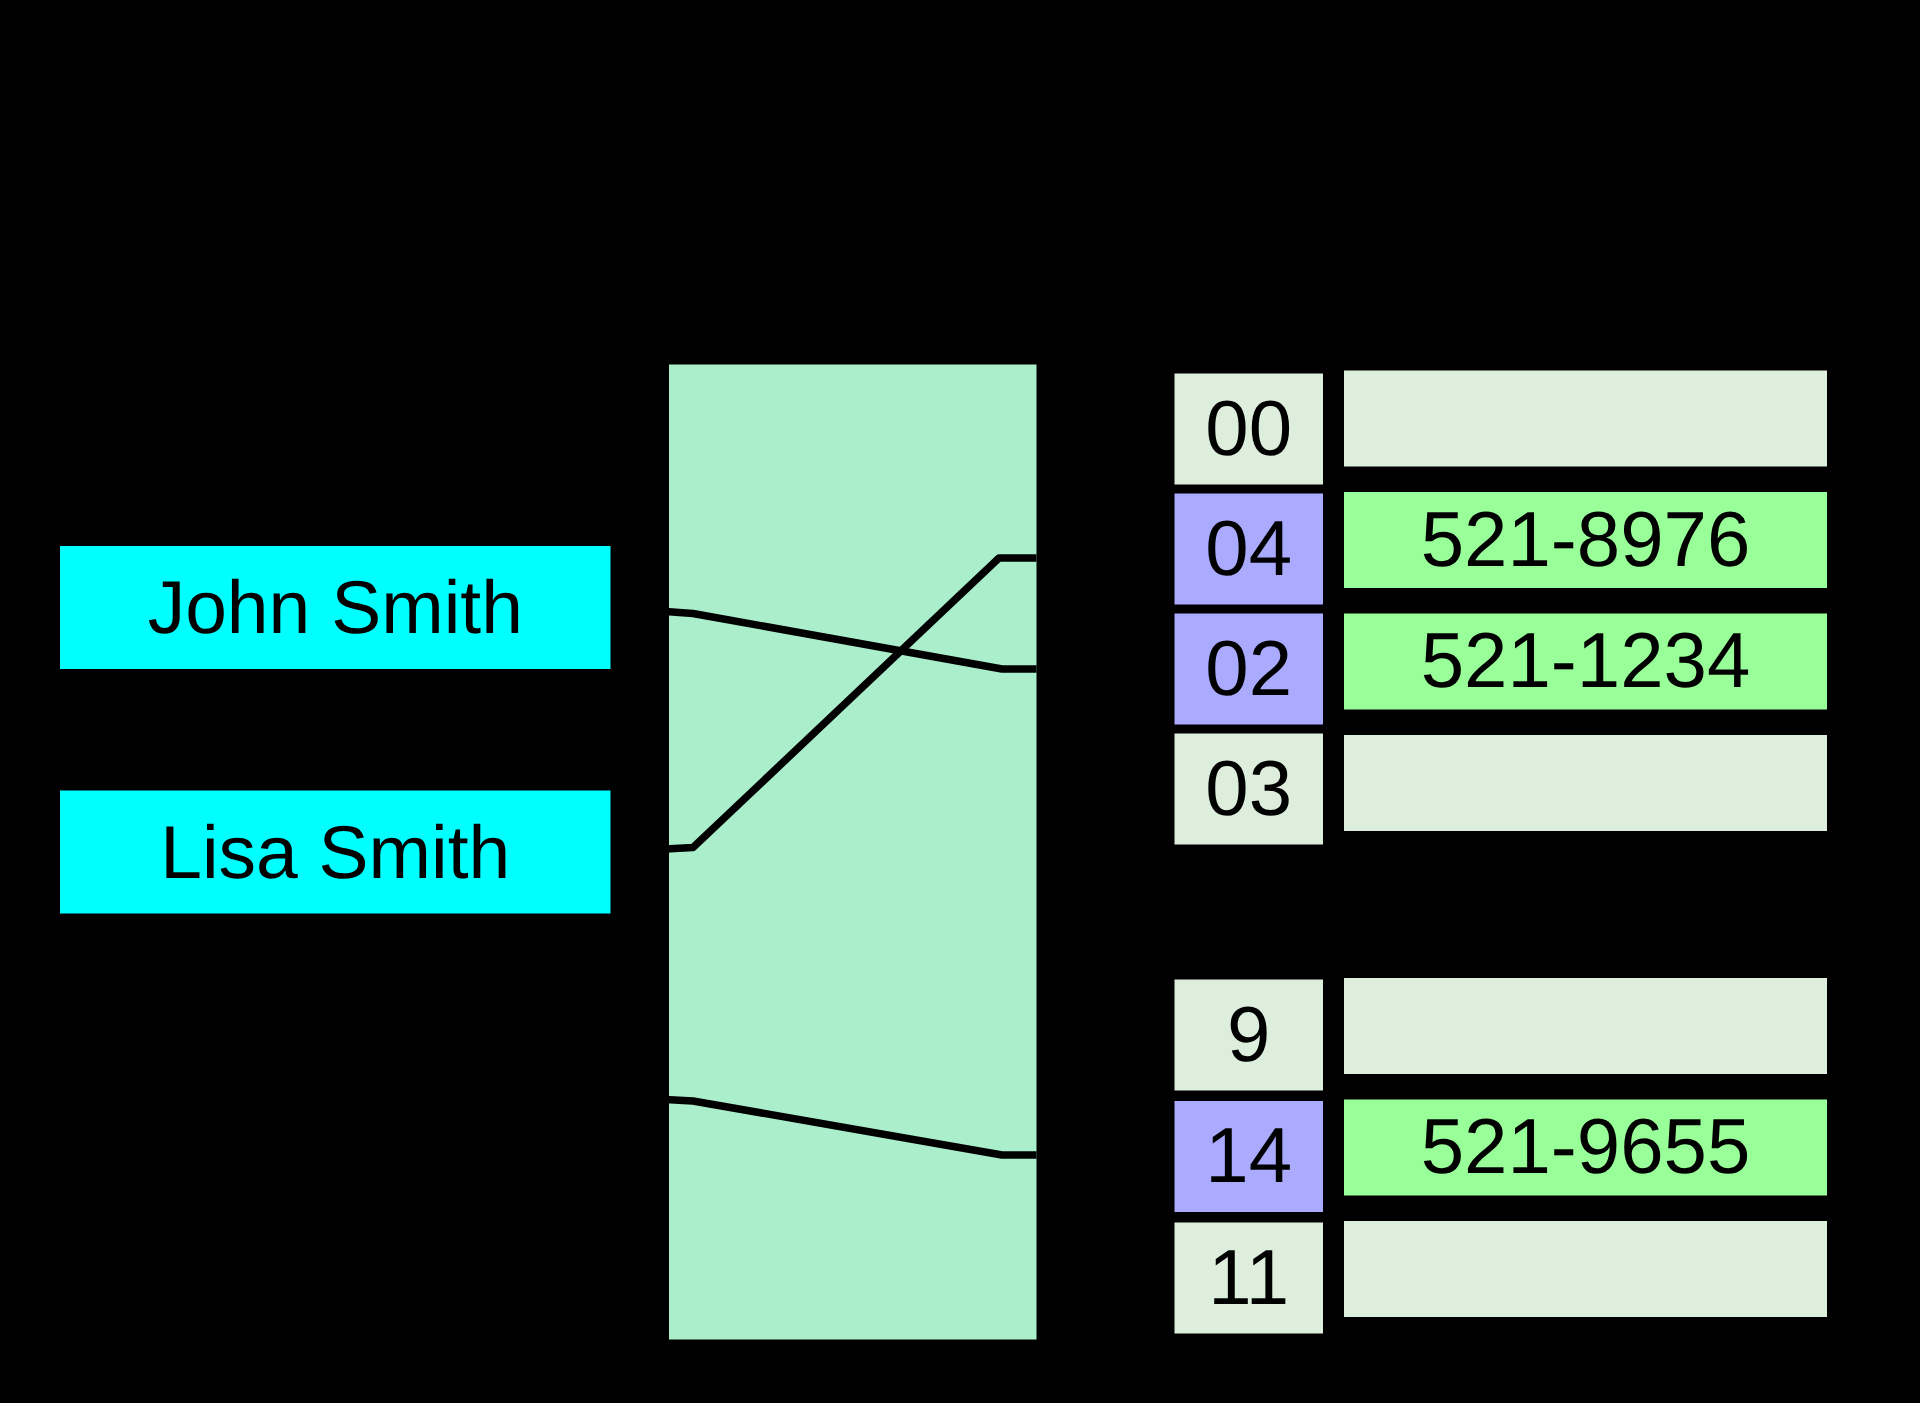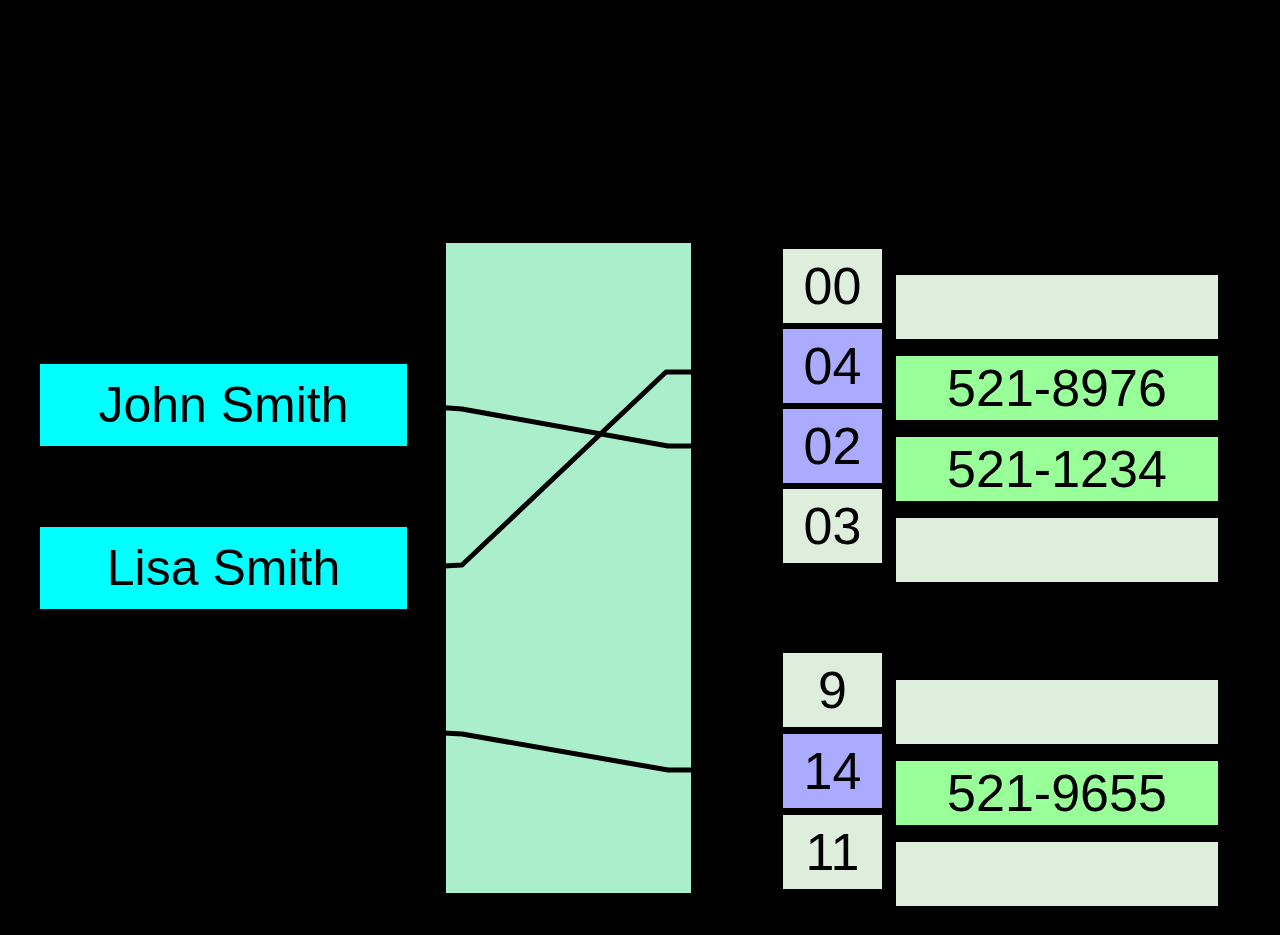--- a/index.html
+++ b/index.html
@@ -61,21 +61,20 @@
   .bucket-row .val {
     position: absolute;
     left: 896px;
     width: 322px;
     height: 64px;
     background: var(--empty-bg, #ddeedd);
     display: flex;
     align-items: center;
     justify-content: center;
     font-size: 52px;
-    margin-top: 28px;
   }
   .bucket-row.filled .idx { background: var(--index-hl-bg, #aaaaff); }
   .bucket-row.filled .val { background: var(--value-bg, #99ff99); }
 </style>
 </head>
 <body>
 
 <div id="canvas" style="--bg: #000000; --key-bg: #00ffff; --hash-bg: #aaeecc; --empty-bg: #ddeedd; --index-hl-bg: #aaaaff; --value-bg: #99ff99;">
 
   <div id="hash-box"></div>

